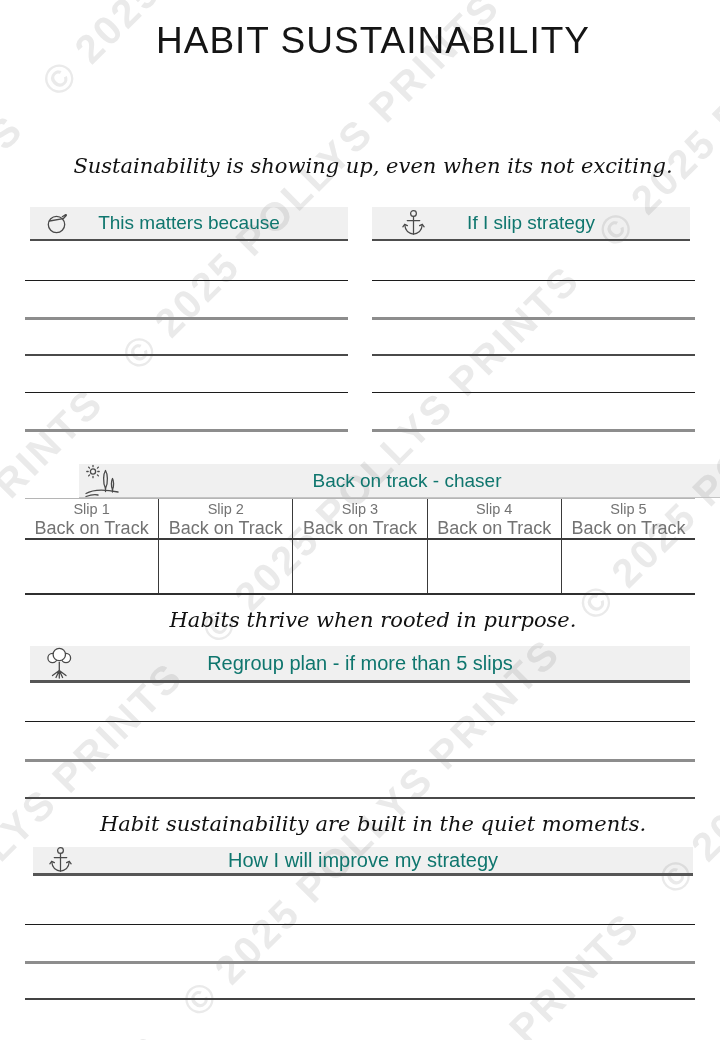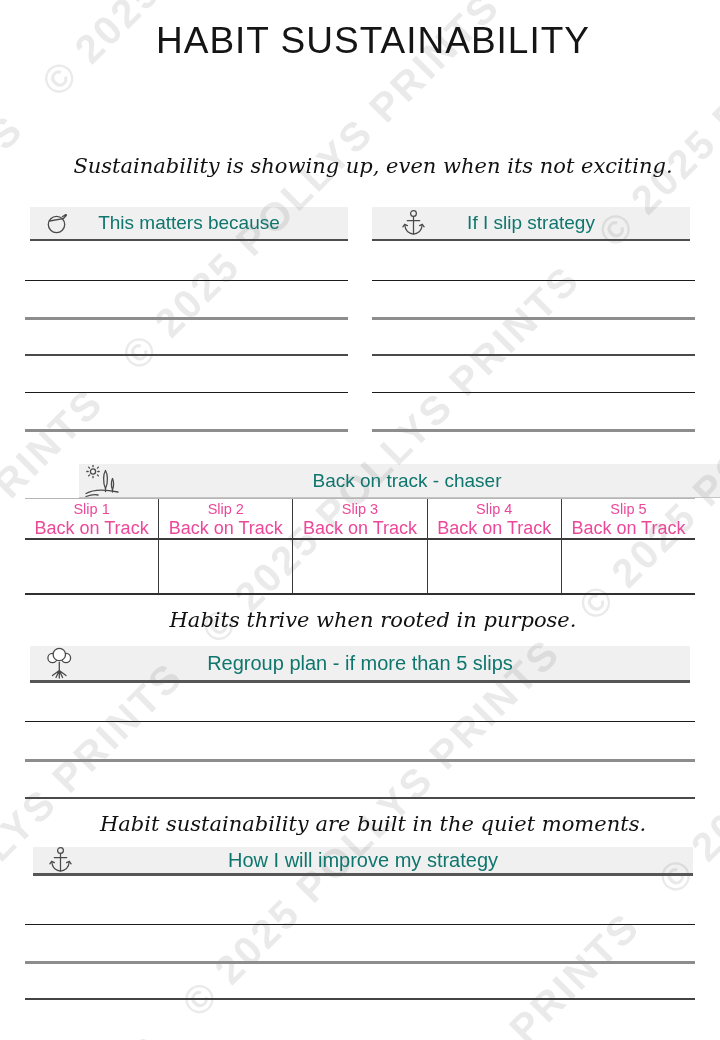--- a/index.html
+++ b/index.html
@@ -73,21 +73,21 @@
   .chaser-table{
     position:absolute;left:25px;top:498px;width:670px;height:97px;
     display:flex;box-sizing:border-box;
     border-top:1px solid #b5b5b5;border-bottom:2.5px solid #2f2f2f;
   }
   .t-col{flex:1;display:flex;flex-direction:column;border-right:1.5px solid #3a3a3a;box-sizing:border-box;}
   .t-col:last-child{border-right:none;}
   .t-head{
     height:41px;border-bottom:2px solid #3a3a3a;box-sizing:border-box;
     display:flex;flex-direction:column;align-items:center;justify-content:center;
-    color:#ec4899;
+    color:#737373;
   }
   .t-title{font-size:14.5px;line-height:19px;}
   .t-sub{font-size:18px;line-height:18px;}
   .t-cell{flex:1;}
   
   .icn{stroke:#4a4a4a;fill:none;stroke-width:1.3;stroke-linecap:round;stroke-linejoin:round;}
   .icn-fillwhite{fill:#ffffff;}
 </style>
 </head>
 <body>

